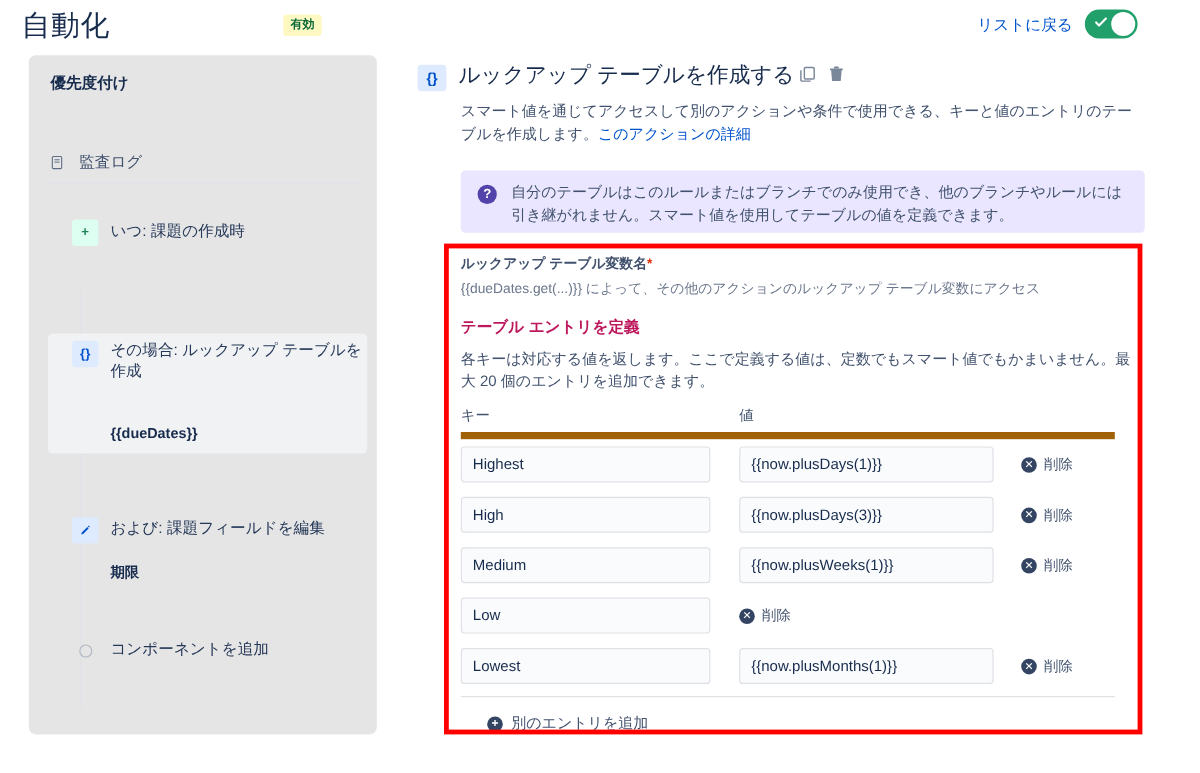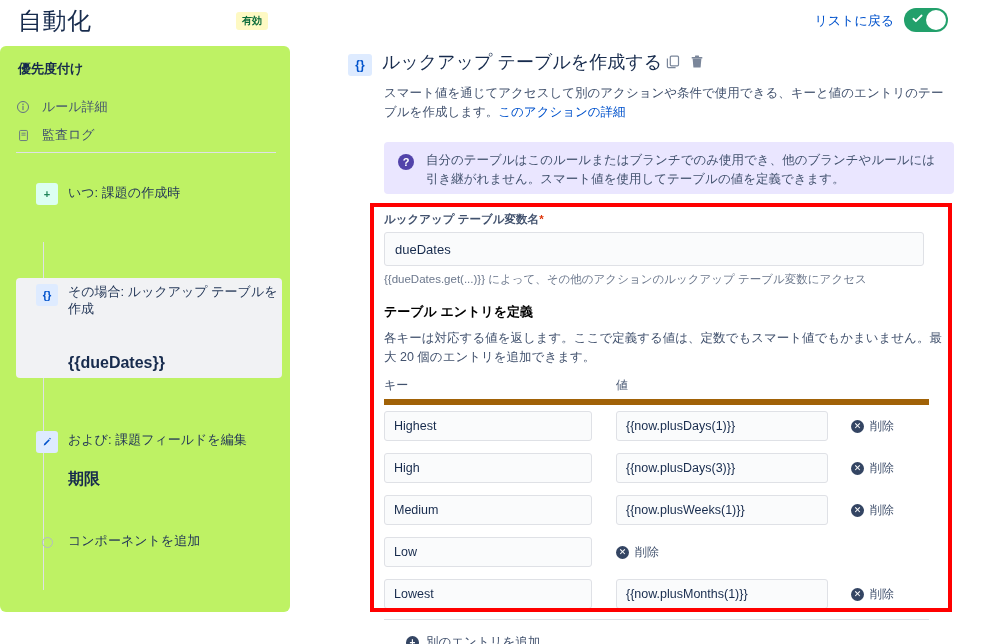--- a/index.html
+++ b/index.html
@@ -36,23 +36,23 @@
   .toggle .knob {
     position:absolute; right:2px; top:2px;
     width:20px; height:20px; border-radius:50%; background:#fff;
   }
   .toggle .chk {
     position:absolute; left:7px; top:4px; width:13px; height:13px;
   }
 
   
   .sidebar {
-    position:absolute; left:0; top:46px;
+    position:absolute; left:24px; top:46px;
     width:290px; height:566px;
-    background:#bef264; border-radius:6px;
+    background:#e5e5e5; border-radius:6px;
   }
   .sidebar-title {
     position:absolute; left:18px; top:14px;
     font-size:13px; font-weight:700; color:#172b4d;
   }
   .nav-item {
     position:absolute; left:16px; width:258px; height:26px;
     display:flex; align-items:center; gap:12px; cursor:pointer;
   }
   .nav-item .ico { width:14px; height:14px; color:#42526e; display:flex; align-items:center; justify-content:center; }
@@ -68,21 +68,21 @@
     position:absolute; left:20px; width:22px; height:22px; border-radius:3px;
     display:flex; align-items:center; justify-content:center;
     font-size:11px; font-weight:700;
   }
   .step-ico.green { background:#dcfff1; color:#1f845a; }
   .step-ico.blue  { background:#deebff; color:#0052cc; }
   .step-ico.pencil{ background:#deebff; color:#0052cc; }
   .step-ico.hollow{ background:transparent; border:1px solid #b3bac5; border-radius:50%; width:11px; height:11px; }
   .step-title { position:absolute; left:52px; font-size:13px; color:#253858; width:218px; line-height:17px; }
   .step-desc  { position:absolute; left:52px; font-size:12px; color:#5e6c84; width:224px; line-height:17px; }
-  .step-val   { position:absolute; left:52px; font-size:16px; color:#172b4d; font-weight:700; }
+  .step-val   { position:absolute; left:52px; font-size:12px; color:#172b4d; font-weight:700; }
 
   
   .main { position:absolute; left:340px; top:48px; width:650px; }
   .action-head { position:relative; height:30px; }
   .brace-ico {
     position:absolute; left:8px; top:6px; width:24px; height:22px;
     background:#deebff; color:#0052cc; border-radius:3px;
     display:flex; align-items:center; justify-content:center;
     font-size:12px; font-weight:700;
   }
@@ -117,21 +117,21 @@
   .form-block { position:absolute; left:44px; top:164px; width:570px; }
   .field-label { font-size:11.5px; font-weight:700; color:#42526e; margin-bottom:5px; }
   .field-label .req { color:#de350b; }
   .text-input {
     width:540px; height:34px; background:#fafbfc;
     border:1px solid #dfe1e6; border-radius:3px;
     padding:0 10px; font-size:13px; color:#172b4d;
     font-family:"Liberation Sans", sans-serif; outline:none;
   }
   .help-text { font-size:11.5px; color:#6b778c; margin-top:6px; }
-  .section-title { font-size:13px; font-weight:700; color:#000000; margin-top:16px; }
+  .section-title { font-size:13px; font-weight:700; color:#be185d; margin-top:16px; }
   .section-desc { font-size:12.5px; color:#42526e; line-height:19px; margin-top:8px; width:560px; }
 
   .tbl { margin-top:10px; width:545px; }
   .tbl-head { display:flex; padding-bottom:5px; border-bottom:6px solid #a16207; }
   .th-key { width:232px; font-size:12px; color:#42526e; }
   .th-val { font-size:12px; color:#42526e; }
   .tbl-row { display:flex; align-items:center; height:42px; }
   .cell-key input, .cell-val input {
     height:30px; background:#fafbfc; border:1px solid #dfe1e6; border-radius:3px;
     padding:0 9px; font-size:12.5px; color:#172b4d;
@@ -176,30 +176,20 @@
       <svg class="chk" viewBox="0 0 16 16">
         <path d="M3 8.3l3 3 7-7" stroke="#ffffff" stroke-width="2.2" fill="none" stroke-linecap="round" stroke-linejoin="round"></path>
       </svg>
       <div class="knob"></div>
     </div>
   </div>
 
   <div class="sidebar">
     <div class="sidebar-title">優先度付け</div>
 
-    <div class="nav-item" style="top:48px;">
-      <span class="ico">
-        <svg viewBox="0 0 16 16" width="14" height="14">
-          <circle cx="8" cy="8" r="6.3" fill="none" stroke="#5e6c84" stroke-width="1.1"></circle>
-          <circle cx="8" cy="4.8" r="0.85" fill="#5e6c84"></circle>
-          <rect x="7.4" y="6.6" width="1.2" height="5" fill="#5e6c84"></rect>
-        </svg>
-      </span>
-      <span class="lbl">ルール詳細</span>
-    </div>
 
     <div class="nav-item" style="top:76px;">
       <span class="ico">
         <svg viewBox="0 0 16 16" width="13" height="13">
           <rect x="3.2" y="1.8" width="9.6" height="12.4" rx="1.2" fill="none" stroke="#5e6c84" stroke-width="1.1"></rect>
           <rect x="5.4" y="4.6" width="5.2" height="1" fill="#5e6c84"></rect>
           <rect x="5.4" y="7" width="5.2" height="1" fill="#5e6c84"></rect>
         </svg>
       </span>
       <span class="lbl">監査ログ</span>
@@ -265,21 +255,20 @@
 
     <div class="info-box">
       <div class="qicon">?</div>
       <div class="itxt">自分のテーブルはこのルールまたはブランチでのみ使用でき、他のブランチやルールには引き継がれません。スマート値を使用してテーブルの値を定義できます。</div>
     </div>
 
     <div class="form-block">
       <div class="field-label">
         <span>ルックアップ テーブル変数名</span><span class="req">*</span>
       </div>
-      <input class="text-input" type="text" value="dueDates" style="">
       <div class="help-text">{{dueDates.get(...)}} によって、その他のアクションのルックアップ テーブル変数にアクセス</div>
 
       <div class="section-title">テーブル エントリを定義</div>
       <div class="section-desc">各キーは対応する値を返します。ここで定義する値は、定数でもスマート値でもかまいません。最大 20 個のエントリを追加できます。</div>
 
       <div class="tbl">
         <div class="tbl-head">
           <div class="th-key">キー</div>
           <div class="th-val">値</div>
         </div>

